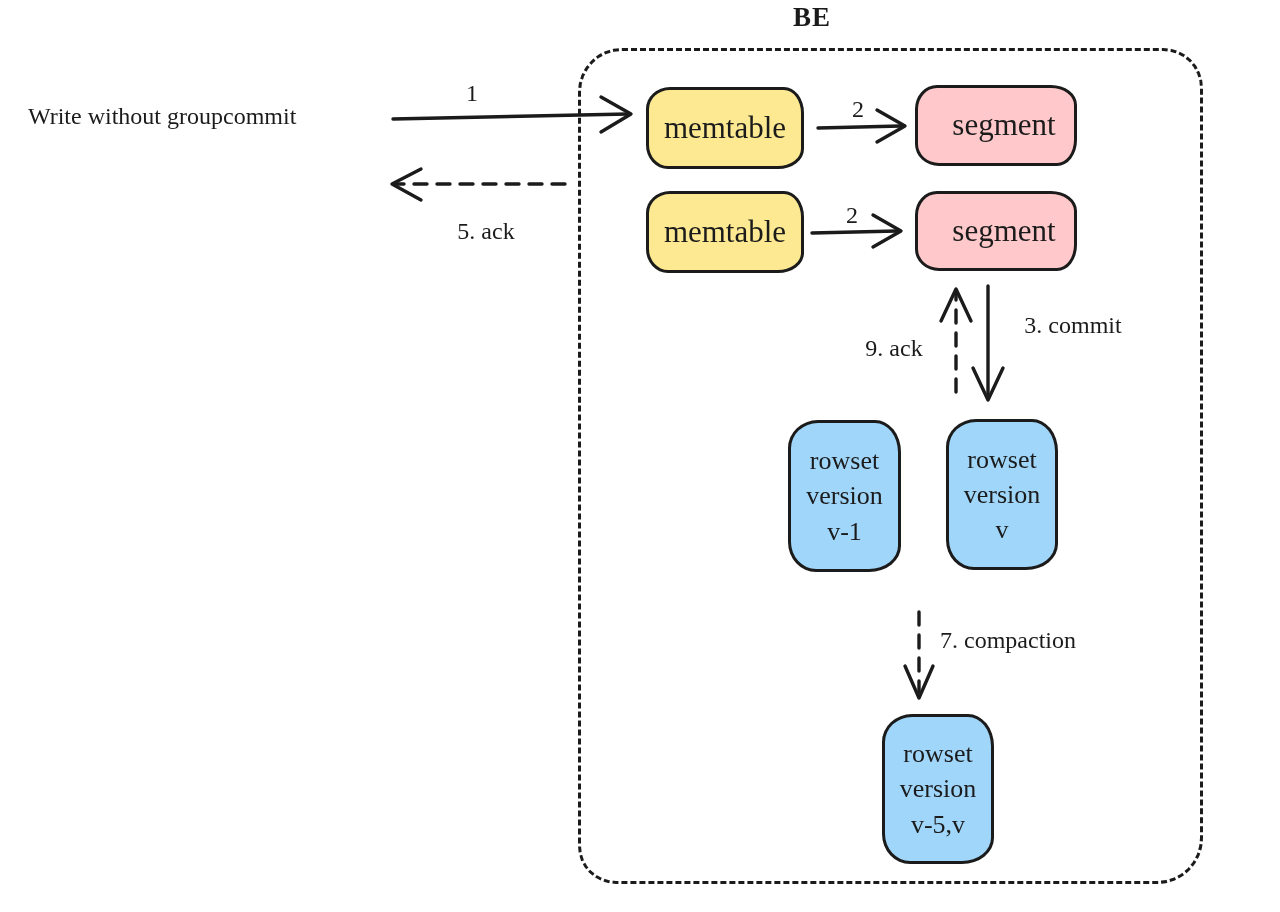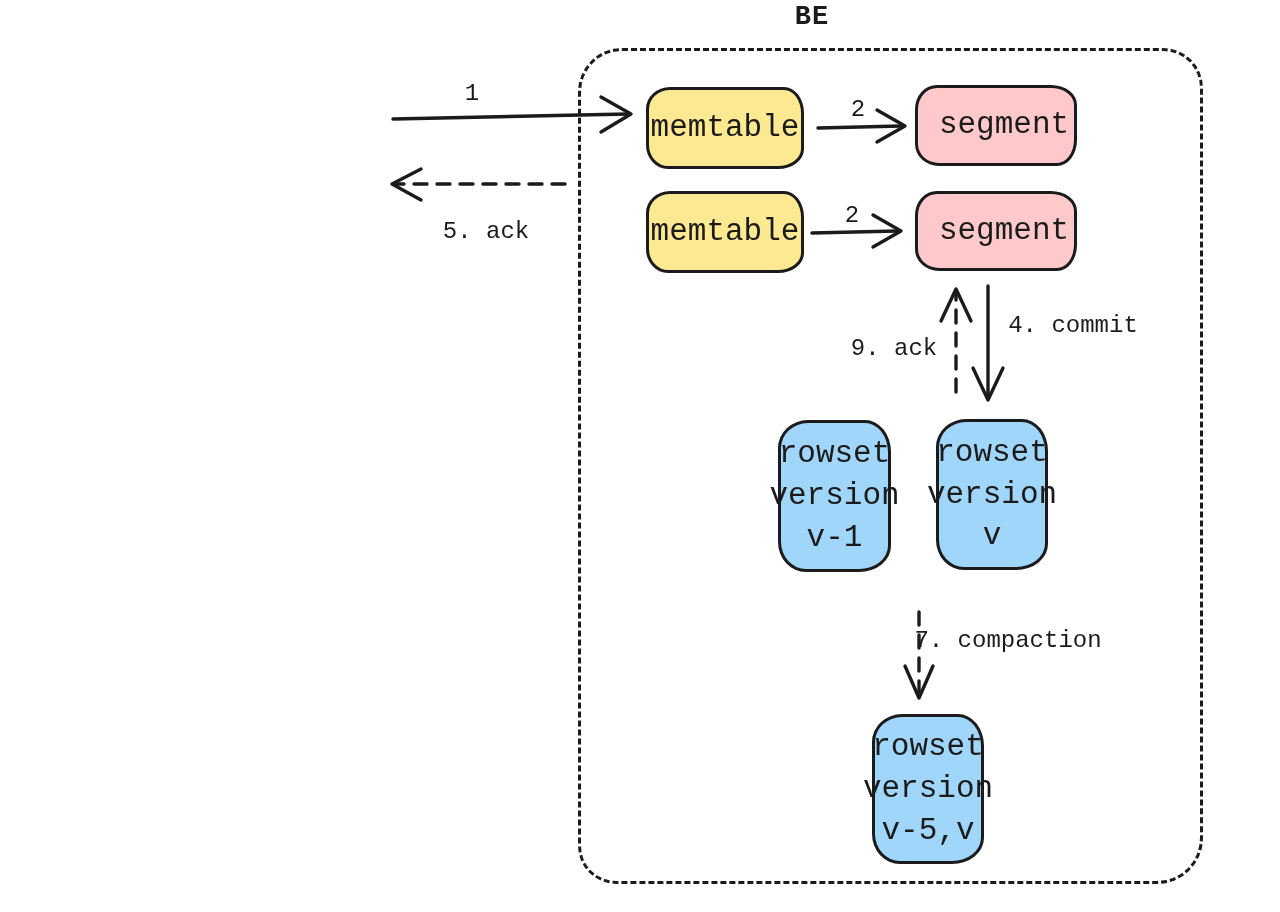--- a/index.html
+++ b/index.html
@@ -1,21 +1,21 @@
 <!DOCTYPE html>
 <html style="--memtable-fill: #fde992; --segment-fill: #ffc9cb; --rowset-fill: #a0d6fa; --stroke: #1b1b1b; --background: #ffffff;"><head>
 <meta charset="utf-8">
 <style>
   html, body { margin: 0; padding: 0; background: #ffffff; }
   .canvas {
     position: relative;
     width: 1220px;
     height: 912px;
     background: var(--background, #ffffff);
-    font-family: Liberation Mono, monospace;
+    font-family: Liberation Serif, serif;
     color: var(--stroke, #1b1b1b);
     overflow: hidden;
   }
   .edges-layer {
     position: absolute;
     left: 0; top: 0;
     width: 1280px; height: 912px;
   }
   .edges-layer path {
     fill: none;
@@ -65,22 +65,23 @@
   }
   .node.segment {
     background: var(--segment-fill, #ffc9cb);
     border-radius: 22px 26px 20px 24px / 24px 20px 26px 22px;
     padding-left: 16px;
   }
   .node.rowset {
     background: var(--rowset-fill, #a0d6fa);
     border-radius: 30px 26px 32px 28px / 28px 32px 26px 30px;
     flex-direction: column;
-    font-size: 31px;
+    font-size: 26px;
     line-height: 1.35;
+    margin-left: 10px;
   }
   .node-memtable-1 { left: 646px; top: 87px;  width: 158px; height: 82px; }
   .node-memtable-2 { left: 646px; top: 191px; width: 158px; height: 82px; }
   .node-segment-1  { left: 915px; top: 85px;  width: 162px; height: 81px; }
   .node-segment-2  { left: 915px; top: 191px; width: 162px; height: 80px; }
   .node-rowset-prev      { left: 778px; top: 420px; width: 113px; height: 152px; }
   .node-rowset-current   { left: 936px; top: 419px; width: 112px; height: 151px; }
   .node-rowset-compacted { left: 872px; top: 714px; width: 112px; height: 150px; }
   .edge-label {
     position: absolute;
@@ -97,20 +98,21 @@
   .lbl-compaction { left: 988px; top: 627px; margin-left: 20px; }
 </style>
 </head>
 <body>
 
 <div class="canvas">
 
   <div class="be-container"></div>
   <div class="be-title">BE</div>
 
+  <div class="ext-label">Write without groupcommit</div>
 
   <svg class="edges-layer" viewBox="0 0 1280 912">
     <g>
       <path d="M393 119 L628 114"></path>
       <path d="M601 97 L631 114 L601 132"></path>
     </g>
     <g>
       <path class="dashed" d="M565 184 L396 184"></path>
       <path d="M421 169 L392 184 L421 200"></path>
     </g>
@@ -161,18 +163,18 @@
   </div>
   <div class="node rowset node-rowset-compacted">
     <span>rowset</span>
     <span>version</span>
     <span>v-5,v</span>
   </div>
 
   <div class="edge-label lbl-write">1</div>
   <div class="edge-label lbl-flush-1">2</div>
   <div class="edge-label lbl-flush-2">2</div>
-  <div class="edge-label lbl-commit">4. commit</div>
+  <div class="edge-label lbl-commit">3. commit</div>
   <div class="edge-label lbl-internal-ack">9. ack</div>
   <div class="edge-label lbl-client-ack">5. ack</div>
   <div class="edge-label lbl-compaction">7. compaction</div>
 
 </div>
 
 </body></html>

